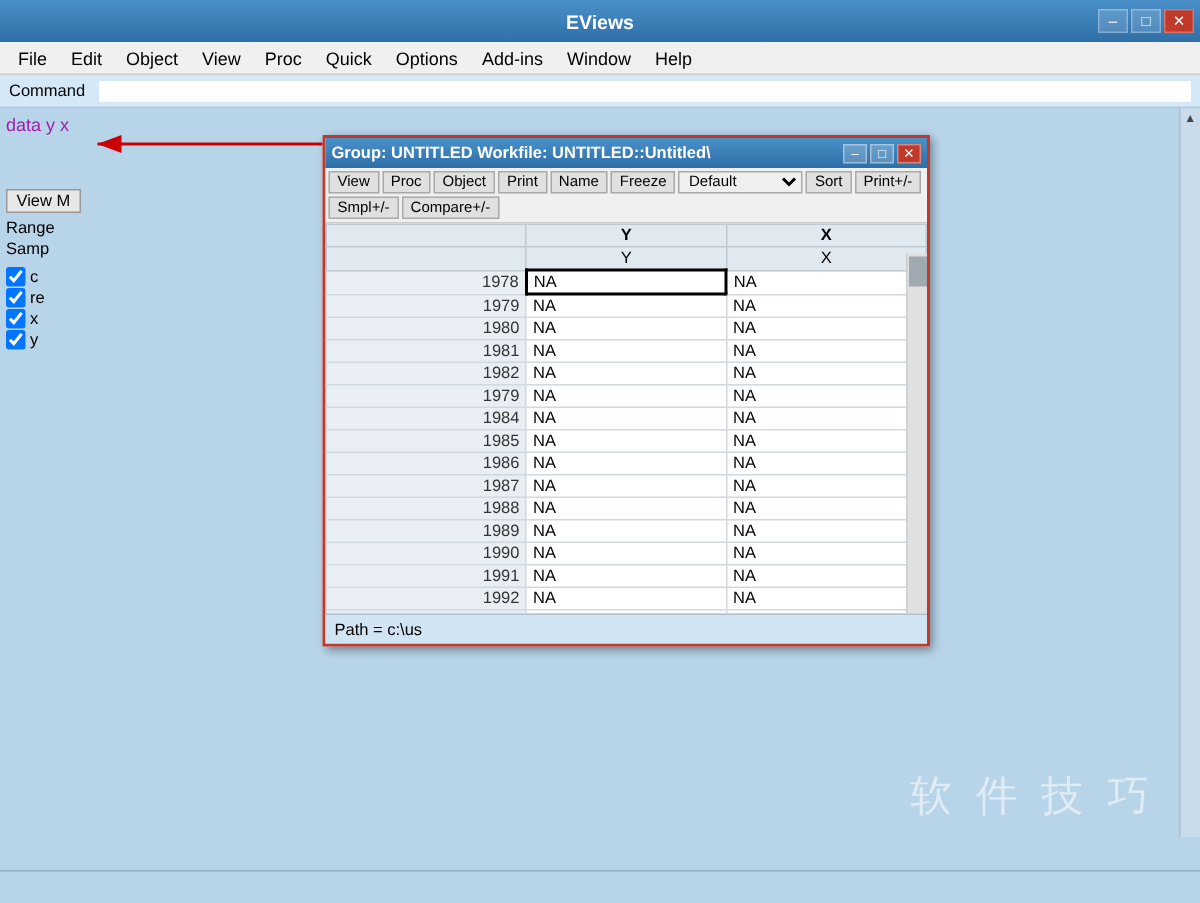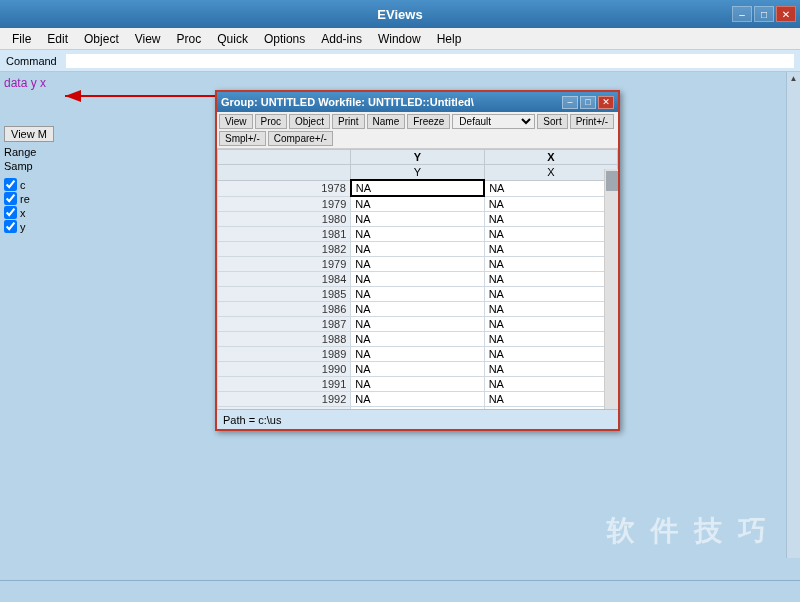--- a/index.html
+++ b/index.html
@@ -297,21 +297,21 @@
       padding: 0 6px;
     }
 
     
     #watermark {
       position: absolute;
       bottom: 30px;
       right: 30px;
       color: rgba(255,255,255,0.55);
       font-size: 28px;
-      font-weight: bold;
+      font-weight: normal;
       letter-spacing: 4px;
       pointer-events: none;
       user-select: none;
       text-align: center;
     }
 
     
     #main-scrollbar {
       width: 14px;
       background: #c8dcec;

